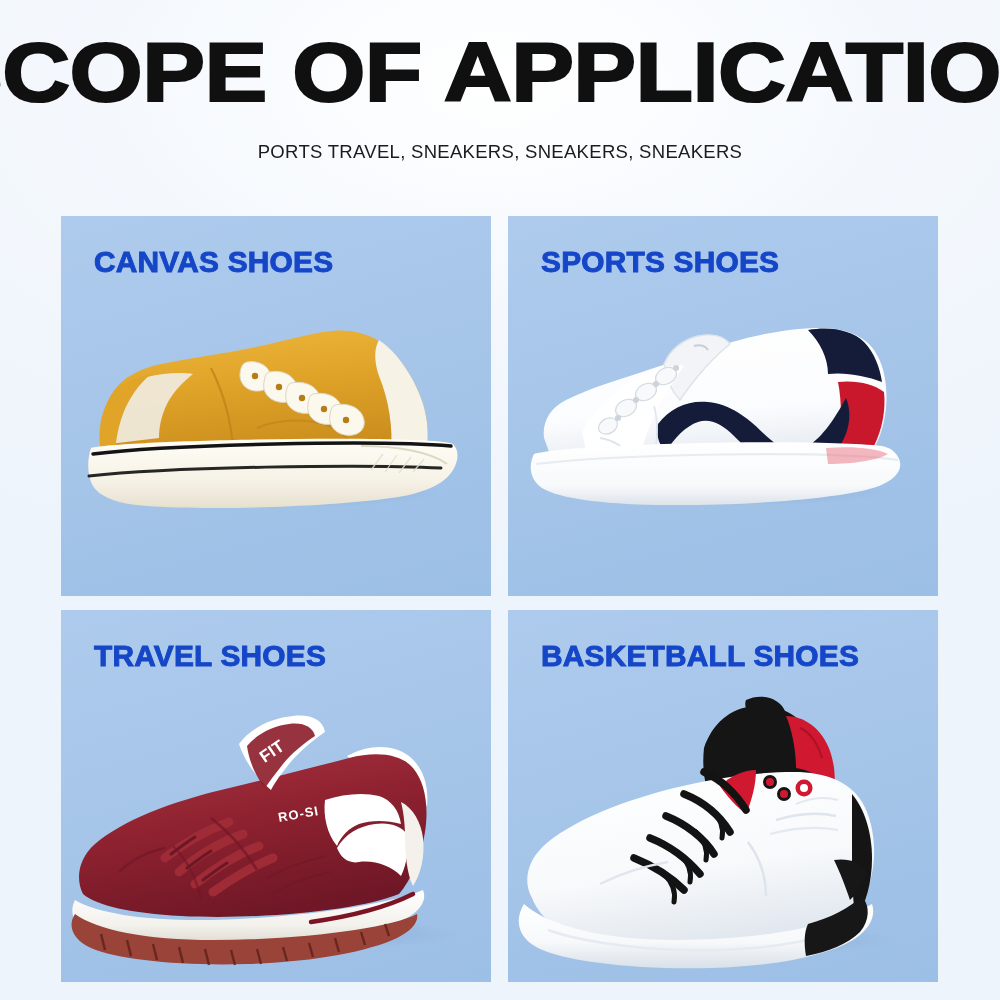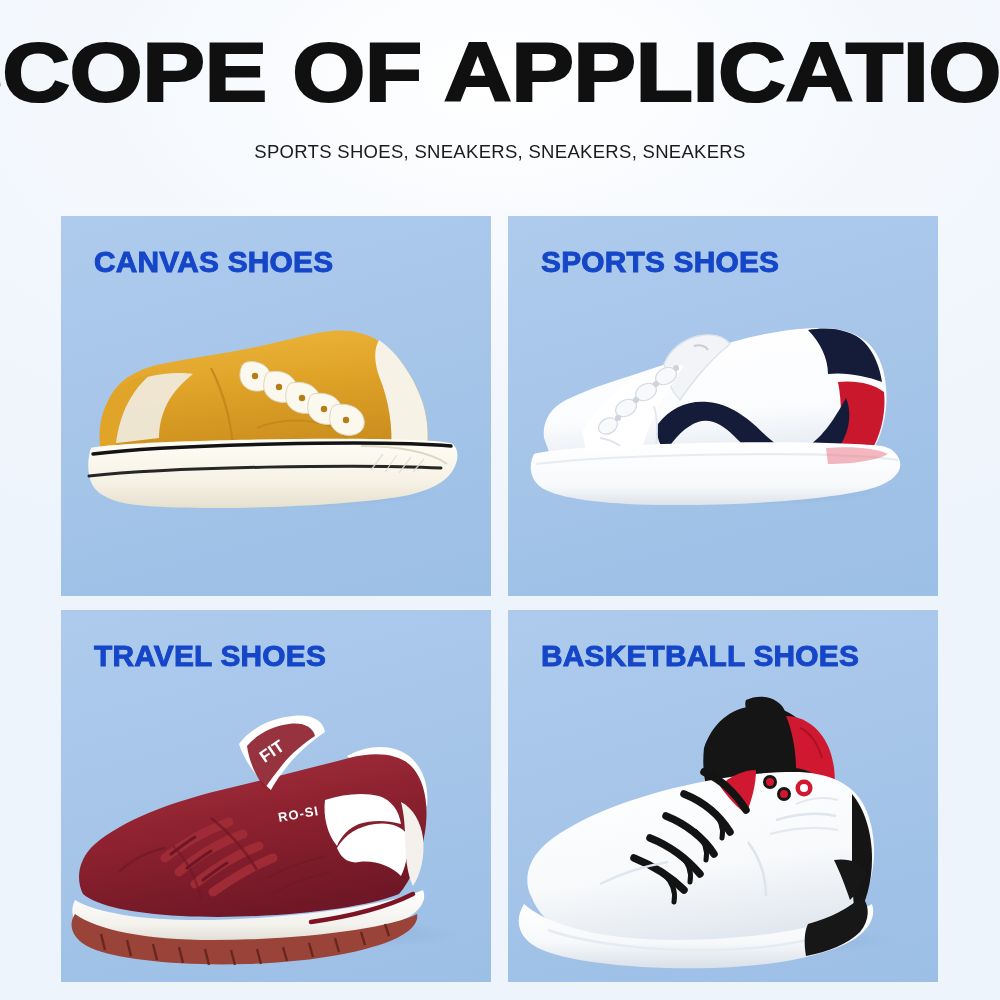--- a/index.html
+++ b/index.html
@@ -92,21 +92,21 @@
     left:0; right:0; bottom:0; top:72px;
   }
 
   .shoe-svg { width:100%; height:100%; display:block; }
 </style>
 </head>
 <body>
 
 <div class="header">
   <div class="page-title">SCOPE OF APPLICATION</div>
-  <div class="page-subtitle">SPORTS SHOES, SNEAKERS, SNEAKERS, SNEAKERS</div>
+  <div class="page-subtitle">PORTS TRAVEL, SNEAKERS, SNEAKERS, SNEAKERS</div>
 </div>
 
 <div class="cards-grid">
 
   <div class="card">
     <div class="card-label">CANVAS SHOES</div>
 
     <div class="shoe-stage">
       <svg class="shoe-svg" viewBox="0 0 430 308" preserveAspectRatio="xMidYMid meet">
         <defs>

